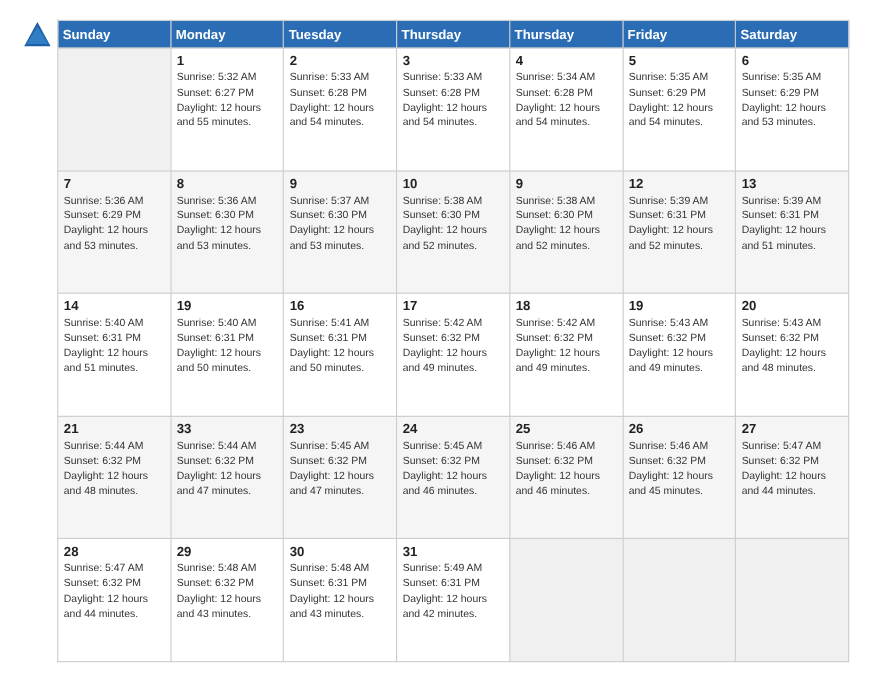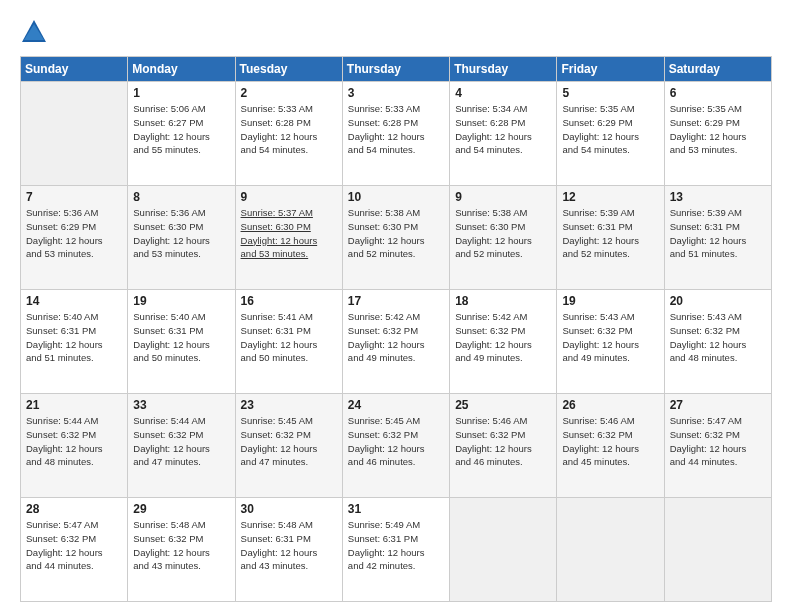--- a/index.html
+++ b/index.html
@@ -8,21 +8,20 @@
       background: #fff;
       width: 792px;
       height: 612px;
       overflow: hidden;
     }
     .page {
       width: 792px;
       height: 612px;
       padding: 18px 20px 10px 20px;
       display: flex;
-      flex-direction: column;
     }
     .header {
       display: flex;
       justify-content: space-between;
       align-items: flex-start;
       margin-bottom: 10px;
     }
     .logo {
       display: flex;
       align-items: center;
@@ -133,21 +132,21 @@
           <th>Thursday</th>
           <th>Friday</th>
           <th>Saturday</th>
         </tr>
     </thead>
     <tbody id="calendar-body">
     <tr>
           <td class="empty-cell"></td>
           <td>
             <span class="day-number">1</span>
-            <div class="day-info" style="white-space: pre-line;">Sunrise: 5:06 AM
+            <div class="day-info" style="white-space: pre-line;">Sunrise: 5:32 AM
 Sunset: 6:27 PM
 Daylight: 12 hours
 and 55 minutes.</div>
           </td>
           <td>
             <span class="day-number">2</span>
             <div class="day-info" style="white-space: pre-line;">Sunrise: 5:33 AM
 Sunset: 6:28 PM
 Daylight: 12 hours
 and 54 minutes.</div>
@@ -191,21 +190,21 @@
           </td>
           <td>
             <span class="day-number">8</span>
             <div class="day-info" style="white-space: pre-line;">Sunrise: 5:36 AM
 Sunset: 6:30 PM
 Daylight: 12 hours
 and 53 minutes.</div>
           </td>
           <td>
             <span class="day-number">9</span>
-            <div class="day-info" style="white-space: pre-line; text-decoration: underline;">Sunrise: 5:37 AM
+            <div class="day-info" style="white-space: pre-line;">Sunrise: 5:37 AM
 Sunset: 6:30 PM
 Daylight: 12 hours
 and 53 minutes.</div>
           </td>
           <td>
             <span class="day-number">10</span>
             <div class="day-info" style="white-space: pre-line;">Sunrise: 5:38 AM
 Sunset: 6:30 PM
 Daylight: 12 hours
 and 52 minutes.</div>

